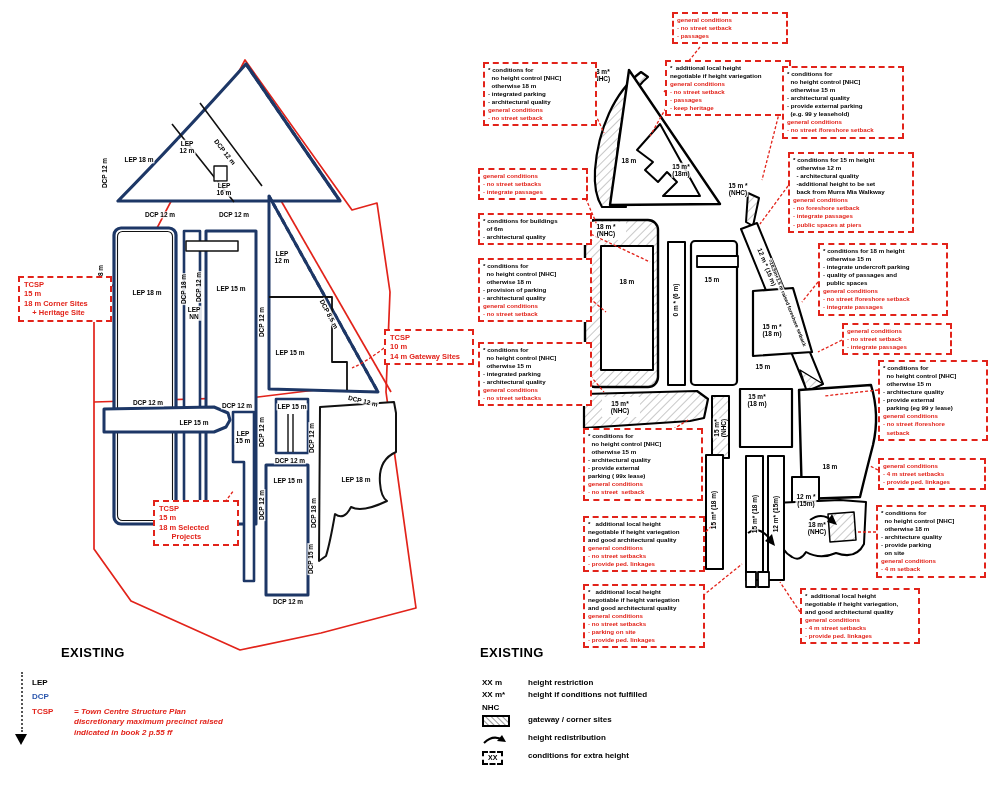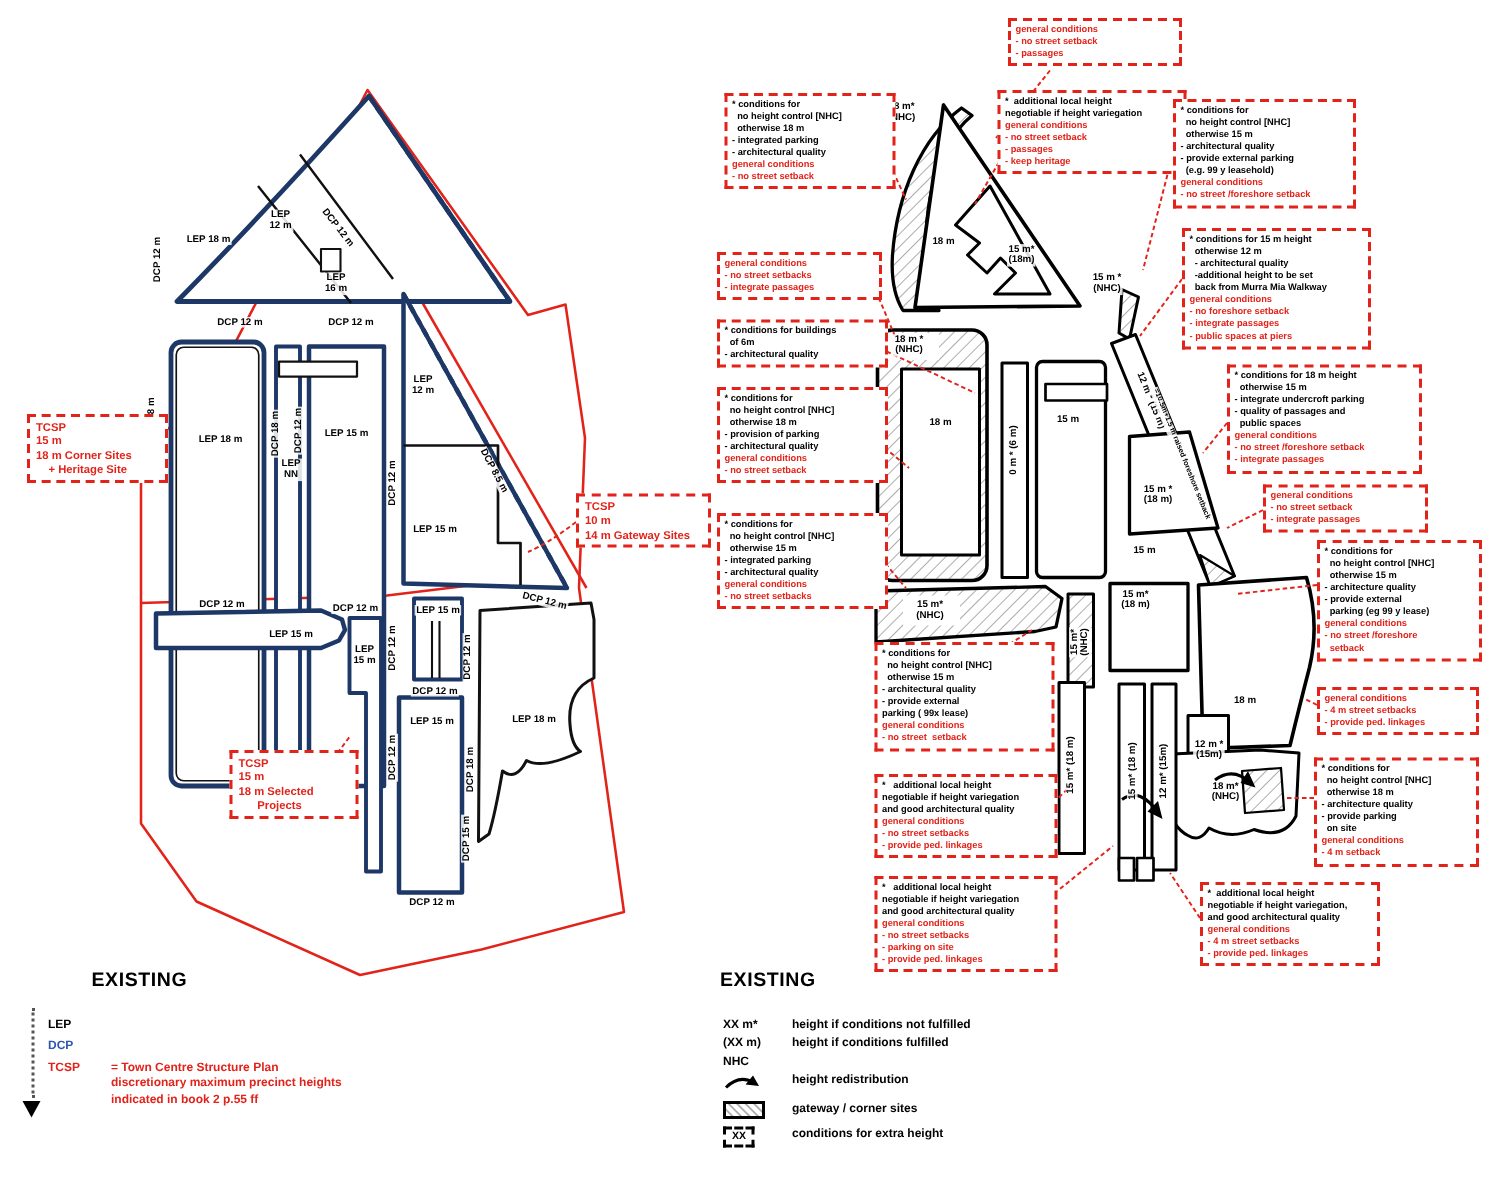--- a/index.html
+++ b/index.html
@@ -510,59 +510,59 @@
 
 <div class="legend" id="existing-legend" style="left:32px;top:678px;width:430px;">
       <div class="ex-row">
         <span class="abbr" style="color: rgb(0, 0, 0);">LEP</span>
       </div>
       <div class="ex-row">
         <span class="abbr" style="color: rgb(42, 86, 173);">DCP</span>
       </div>
       <div class="ex-row">
         <span class="abbr" style="color: rgb(226, 35, 26);">TCSP</span>
-        <div style="color: rgb(226, 35, 26);">
+        <div style="color: rgb(226, 35, 26); font-style: italic;">
           <div>= Town Centre Structure Plan</div>
-          <div>discretionary maximum precinct heights</div>
+          <div>discretionary maximum precinct raised</div>
           <div>indicated in book 2 p.55 ff</div>
         </div>
       </div>
     </div>
 <div class="legend" id="proposed-legend" style="left:482px;top:678px;width:480px;">
+      <div class="pr-row">
+        <span class="sym">XX m</span>
+        <div>
+          <div>height restriction</div>
+        </div>
+      </div>
       <div class="pr-row">
         <span class="sym">XX m*</span>
         <div>
           <div>height if conditions not fulfilled</div>
         </div>
       </div>
       <div class="pr-row">
-        <span class="sym">(XX m)</span>
+        <span class="sym">NHC</span>
+      </div>
+      <div class="pr-row">
+        <span class="sym"><span class="icon-hatch"></span></span>
         <div>
-          <div>height if conditions fulfilled</div>
+          <div>gateway / corner sites</div>
         </div>
-      </div>
-      <div class="pr-row">
-        <span class="sym">NHC</span>
       </div>
       <div class="pr-row">
         <span class="sym"><svg width="26" height="13">
             <path d="M2,10 Q11,1 21,7" fill="none" stroke="#000" stroke-width="2"></path>
             <polygon points="24,9 15,8 20,2" fill="#000"></polygon>
           </svg></span>
         <div>
           <div>height redistribution</div>
         </div>
       </div>
       <div class="pr-row">
-        <span class="sym"><span class="icon-hatch"></span></span>
-        <div>
-          <div>gateway / corner sites</div>
-        </div>
-      </div>
-      <div class="pr-row">
         <span class="sym"><span class="icon-dash">XX</span></span>
         <div>
           <div>conditions for extra height</div>
         </div>
       </div>
     </div>
 
 </div>
 
 </body></html>

